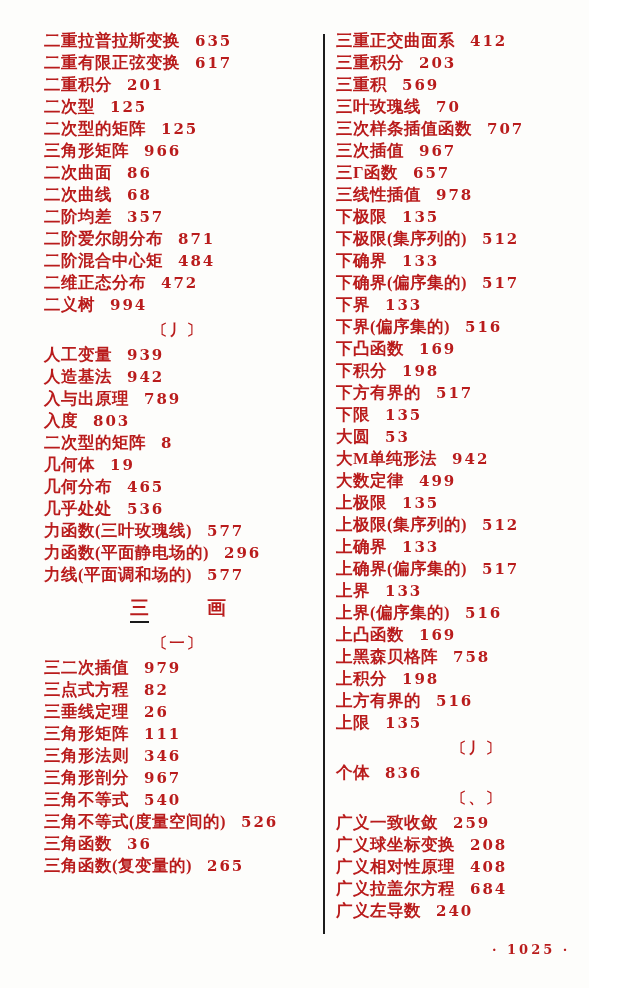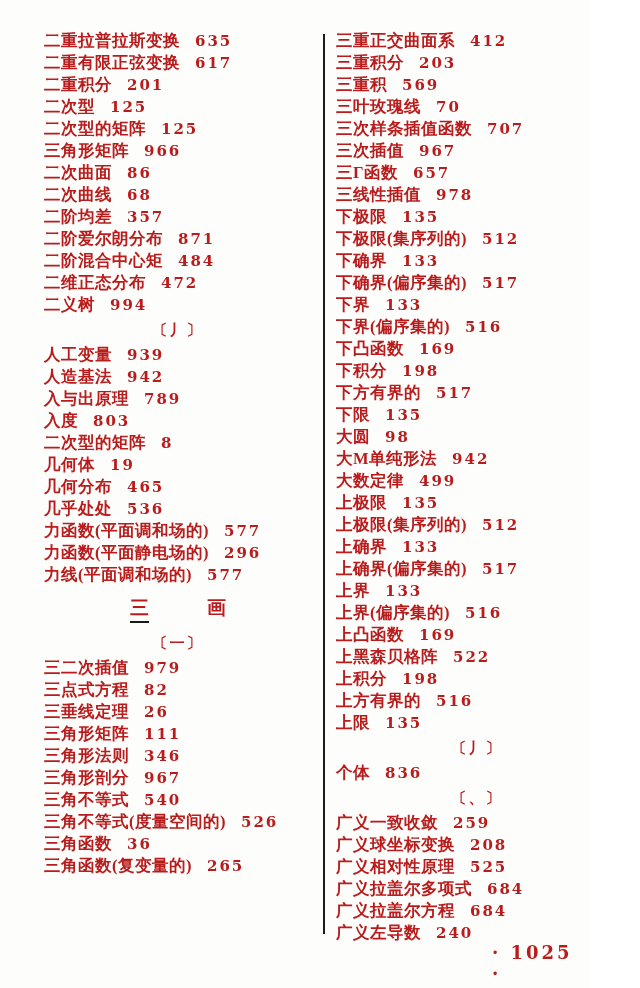--- a/index.html
+++ b/index.html
@@ -72,21 +72,21 @@
     line-height: 24px;
   }
   .stroke-heading .u {
     border-bottom: 2px solid #1a1a1a;
     padding-bottom: 1px;
   }
   .footer {
     position: absolute;
     left: 492px;
     top: 942px;
-    font-size: 18px;
+    font-size: 13px;
     font-weight: bold;
     letter-spacing: 3px;
     font-family: "DejaVu Serif", serif;
   }
 </style>
 </head>
 <body>
 
 <div class="page">
   <div class="divider"></div>
@@ -106,21 +106,21 @@
       <div class="row entry"><span class="term">二义树</span><span class="pg">994</span></div>
       <div class="section">〔丿〕</div>
       <div class="row entry"><span class="term">人工变量</span><span class="pg">939</span></div>
       <div class="row entry"><span class="term">人造基法</span><span class="pg">942</span></div>
       <div class="row entry"><span class="term">入与出原理</span><span class="pg">789</span></div>
       <div class="row entry"><span class="term">入度</span><span class="pg">803</span></div>
       <div class="row entry"><span class="term">二次型的矩阵</span><span class="pg">8</span></div>
       <div class="row entry"><span class="term">几何体</span><span class="pg">19</span></div>
       <div class="row entry"><span class="term">几何分布</span><span class="pg">465</span></div>
       <div class="row entry"><span class="term">几乎处处</span><span class="pg">536</span></div>
-      <div class="row entry"><span class="term">力函数(平面调和场的)</span><span class="pg">577</span></div>
+      <div class="row entry"><span class="term">力函数(三叶玫瑰线)</span><span class="pg">577</span></div>
       <div class="row entry"><span class="term">力函数(平面静电场的)</span><span class="pg">296</span></div>
       <div class="row entry"><span class="term">力线(平面调和场的)</span><span class="pg">577</span></div>
       <div class="stroke-heading">
         <span class="u">三</span>
         <span>画</span>
       </div>
       <div class="section">〔一〕</div>
       <div class="row entry"><span class="term">三二次插值</span><span class="pg">979</span></div>
       <div class="row entry"><span class="term">三点式方程</span><span class="pg">82</span></div>
       <div class="row entry"><span class="term">三垂线定理</span><span class="pg">26</span></div>
@@ -144,38 +144,37 @@
       <div class="row entry"><span class="term">下极限</span><span class="pg">135</span></div>
       <div class="row entry"><span class="term">下极限(集序列的)</span><span class="pg">512</span></div>
       <div class="row entry"><span class="term">下确界</span><span class="pg">133</span></div>
       <div class="row entry"><span class="term">下确界(偏序集的)</span><span class="pg">517</span></div>
       <div class="row entry"><span class="term">下界</span><span class="pg">133</span></div>
       <div class="row entry"><span class="term">下界(偏序集的)</span><span class="pg">516</span></div>
       <div class="row entry"><span class="term">下凸函数</span><span class="pg">169</span></div>
       <div class="row entry"><span class="term">下积分</span><span class="pg">198</span></div>
       <div class="row entry"><span class="term">下方有界的</span><span class="pg">517</span></div>
       <div class="row entry"><span class="term">下限</span><span class="pg">135</span></div>
-      <div class="row entry"><span class="term">大圆</span><span class="pg">98</span></div>
+      <div class="row entry"><span class="term">大圆</span><span class="pg">53</span></div>
       <div class="row entry"><span class="term">大M单纯形法</span><span class="pg">942</span></div>
       <div class="row entry"><span class="term">大数定律</span><span class="pg">499</span></div>
       <div class="row entry"><span class="term">上极限</span><span class="pg">135</span></div>
       <div class="row entry"><span class="term">上极限(集序列的)</span><span class="pg">512</span></div>
       <div class="row entry"><span class="term">上确界</span><span class="pg">133</span></div>
       <div class="row entry"><span class="term">上确界(偏序集的)</span><span class="pg">517</span></div>
       <div class="row entry"><span class="term">上界</span><span class="pg">133</span></div>
       <div class="row entry"><span class="term">上界(偏序集的)</span><span class="pg">516</span></div>
       <div class="row entry"><span class="term">上凸函数</span><span class="pg">169</span></div>
-      <div class="row entry"><span class="term">上黑森贝格阵</span><span class="pg">522</span></div>
+      <div class="row entry"><span class="term">上黑森贝格阵</span><span class="pg">758</span></div>
       <div class="row entry"><span class="term">上积分</span><span class="pg">198</span></div>
       <div class="row entry"><span class="term">上方有界的</span><span class="pg">516</span></div>
       <div class="row entry"><span class="term">上限</span><span class="pg">135</span></div>
       <div class="section">〔丿〕</div>
       <div class="row entry"><span class="term">个体</span><span class="pg">836</span></div>
       <div class="section">〔、〕</div>
       <div class="row entry"><span class="term">广义一致收敛</span><span class="pg">259</span></div>
       <div class="row entry"><span class="term">广义球坐标变换</span><span class="pg">208</span></div>
-      <div class="row entry"><span class="term">广义相对性原理</span><span class="pg">525</span></div>
-      <div class="row entry"><span class="term">广义拉盖尔多项式</span><span class="pg">684</span></div>
+      <div class="row entry"><span class="term">广义相对性原理</span><span class="pg">408</span></div>
       <div class="row entry"><span class="term">广义拉盖尔方程</span><span class="pg">684</span></div>
       <div class="row entry"><span class="term">广义左导数</span><span class="pg">240</span></div>
     </div>
   <div class="footer">· 1025 ·</div>
 </div>
 
 </body></html>

